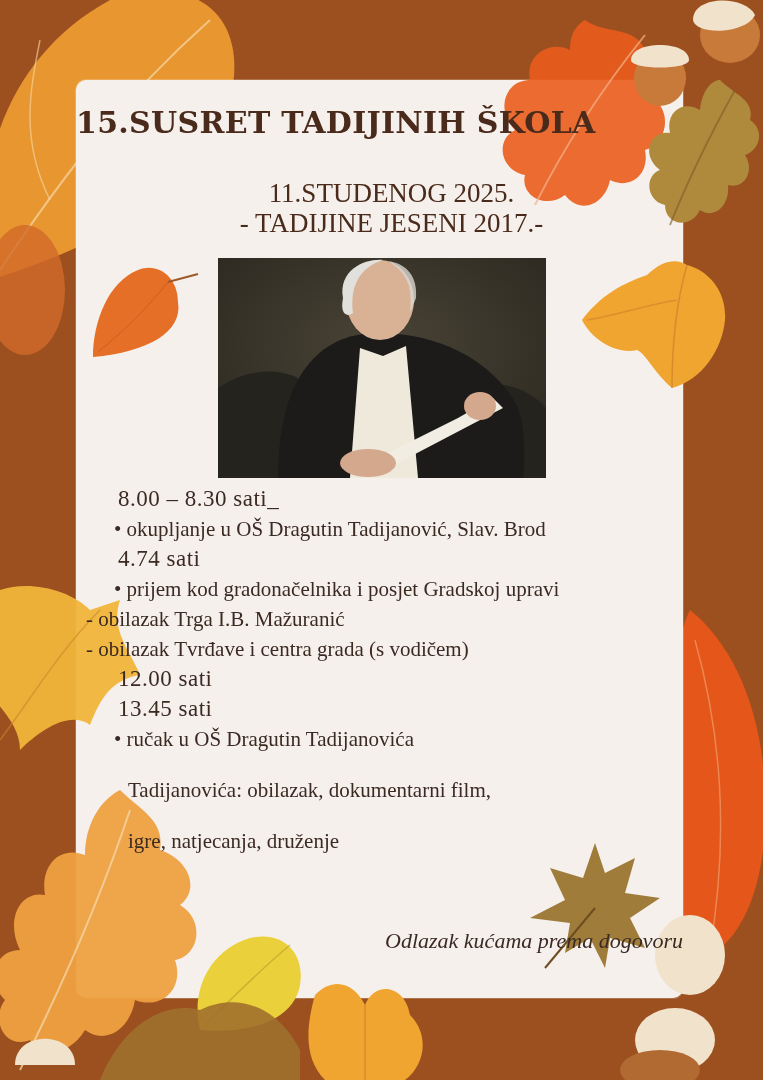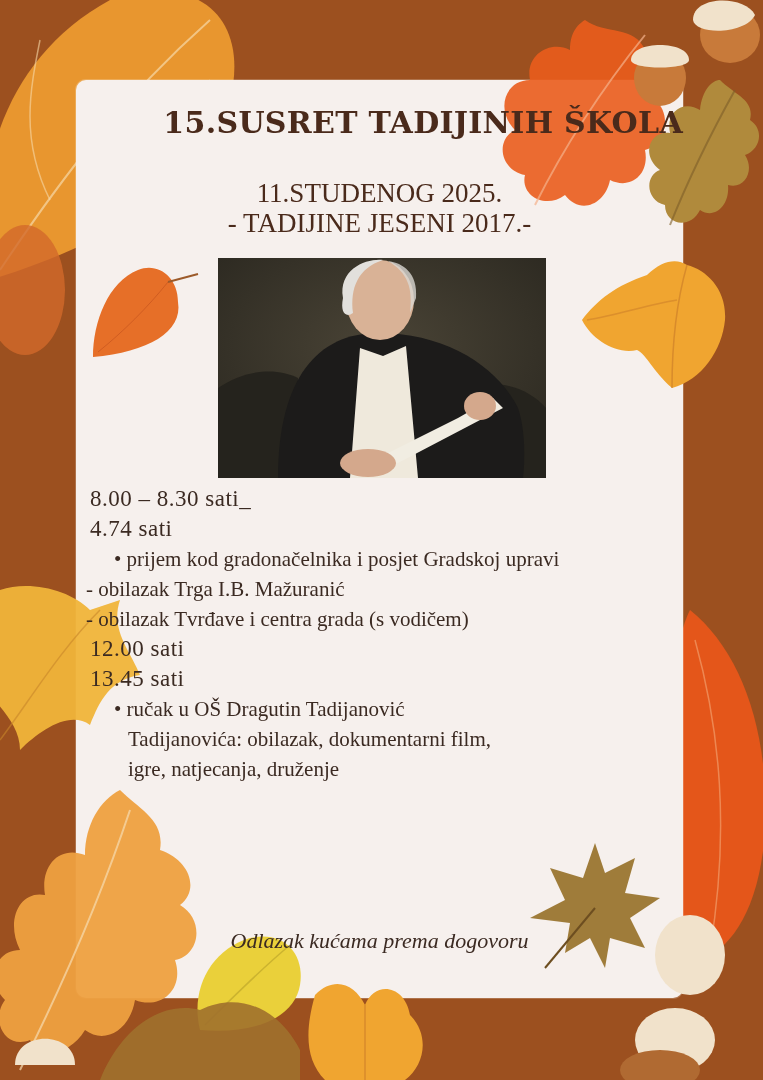--- a/index.html
+++ b/index.html
@@ -1,28 +1,28 @@
 <!DOCTYPE html>
 <html><head>
 <meta charset="utf-8">
 <style>
   html,body{margin:0;padding:0;}
   body{width:763px;height:1080px;overflow:hidden;position:relative;background:#9b4f1e;font-family:"DejaVu Serif",serif;}
   .bg{position:absolute;inset:0;background:#9c501f;}
   .leaf{position:absolute;}
   .card{position:absolute;left:76px;top:80px;width:607px;height:918px;background:#f6f0ed;border-radius:10px;box-shadow:0 0 0 1px rgba(255,255,255,0.2);}
-  .title{position:absolute;left:76px;top:104px;width:607px;text-align:right;color:#4a2a1b;font-family:"DejaVu Serif",serif;font-weight:bold;font-size:30px;line-height:38px;letter-spacing:0.3px;}
-  .sub{position:absolute;left:76px;top:178px;width:607px;text-align:center;color:#4a2a1b;font-family:"Liberation Serif",serif;font-size:27px;line-height:30px;}
+  .title{position:absolute;left:76px;top:104px;width:607px;text-align:left;color:#4a2a1b;font-family:"DejaVu Serif",serif;font-weight:bold;font-size:30px;line-height:38px;letter-spacing:0.3px;}
+  .sub{position:absolute;left:88px;top:178px;width:607px;text-align:center;color:#4a2a1b;font-family:"Liberation Serif",serif;font-size:27px;line-height:30px;}
   .photo{position:absolute;left:218px;top:258px;width:328px;height:220px;overflow:hidden;background:#3a352c;}
   .sched{position:absolute;left:90px;top:484px;width:590px;color:#3b2a22;font-family:"Liberation Serif",serif;}
-  .time{font-size:23px;line-height:30px;letter-spacing:0.5px;}
+  .time{font-size:23px;line-height:30px;letter-spacing:0.5px;margin-left:28px;}
   .item{font-size:21px;line-height:30px;padding-left:24px;}
   .item.dash{padding-left:0;}
-  .item.cont{padding-left:38px;}
-  .footer{position:absolute;left:76px;top:928px;width:607px;text-align:center;font-family:"Liberation Serif",serif;font-style:italic;font-size:22px;color:#3b2a22;}
+  .item.cont{padding-left:38px;margin-top:21px;}
+  .footer{position:absolute;left:76px;top:928px;width:607px;text-align:right;font-family:"Liberation Serif",serif;font-style:italic;font-size:22px;color:#3b2a22;}
 </style>
 </head>
 <body>
 
 <div class="bg"></div>
 
 <svg class="leaf" style="left:-40px;top:-20px" width="300" height="320" viewBox="0 0 300 320">
   <path d="M30 300 C10 200 40 80 150 20 C240 -10 290 40 270 120 C250 200 160 260 30 300Z" fill="#ec9a30" opacity="0.95"></path>
   <path d="M40 290 C100 200 160 120 250 40" stroke="#f7d8a8" stroke-width="2" fill="none" opacity="0.7"></path>
   <path d="M90 220 C60 160 70 110 80 60" stroke="#f7d8a8" stroke-width="1.5" fill="none" opacity="0.6"></path>
@@ -121,28 +121,29 @@
     <path d="M125 40 C120 10 150 0 165 2 C140 10 132 30 135 55 C128 60 122 55 125 40Z" fill="#e2e0dc"></path>
     <path d="M198 40 C200 15 185 5 170 3 C190 15 195 30 192 55 Z" fill="#dad7d2" opacity="0.8"></path>
     <path d="M160 200 L240 160 L275 140 L285 150 L180 205Z" fill="#f1ede2"></path>
     <ellipse cx="150" cy="205" rx="28" ry="14" fill="#d4a88c"></ellipse>
     <ellipse cx="262" cy="148" rx="16" ry="14" fill="#d4a88c"></ellipse>
   </svg>
 </div>
 
 <div class="sched">
   <div class="time">8.00 – 8.30 sati_</div>
+  <div class="item">• okupljanje u OŠ Dragutin Tadijanović, Slav. Brod</div>
 
   <div class="time">4.74 sati</div>
   <div class="item">• prijem kod gradonačelnika i posjet Gradskoj upravi</div>
   <div class="item dash" style="margin-left:-4px">- obilazak Trga I.B. Mažuranić</div>
   <div class="item dash" style="margin-left:-4px">- obilazak Tvrđave i centra grada (s vodičem)</div>
 
   <div class="time">12.00 sati</div>
 
   <div class="time">13.45 sati</div>
-  <div class="item">• ručak u OŠ Dragutin Tadijanović</div>
+  <div class="item">• ručak u OŠ Dragutin Tadijanovića</div>
 
   <div class="item cont">Tadijanovića: obilazak, dokumentarni film,</div>
   <div class="item cont">igre, natjecanja, druženje</div>
 </div>
 
 <div class="footer">Odlazak kućama prema dogovoru</div>
 
 </body></html>

